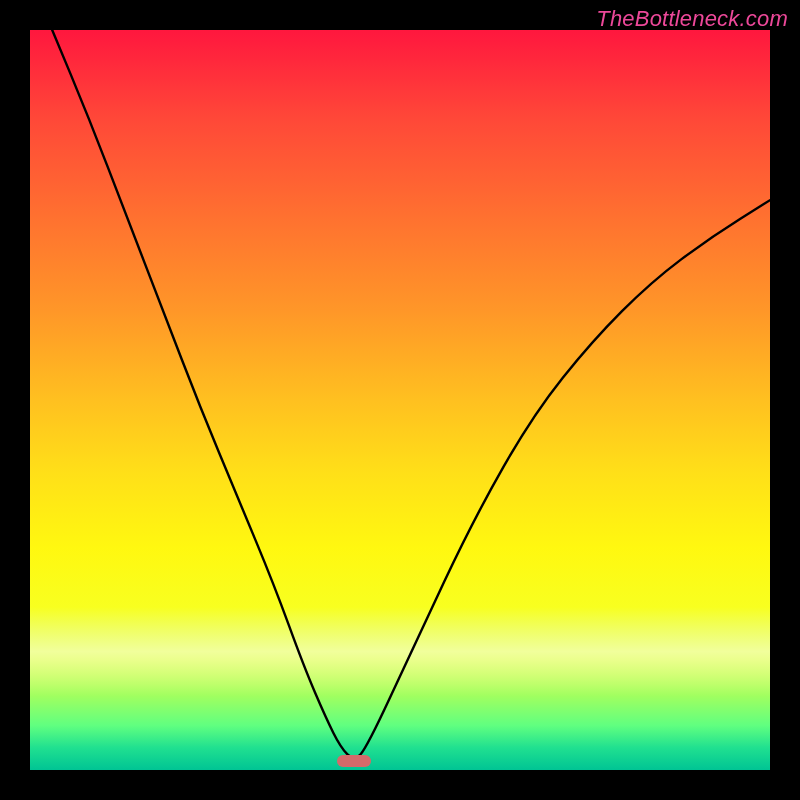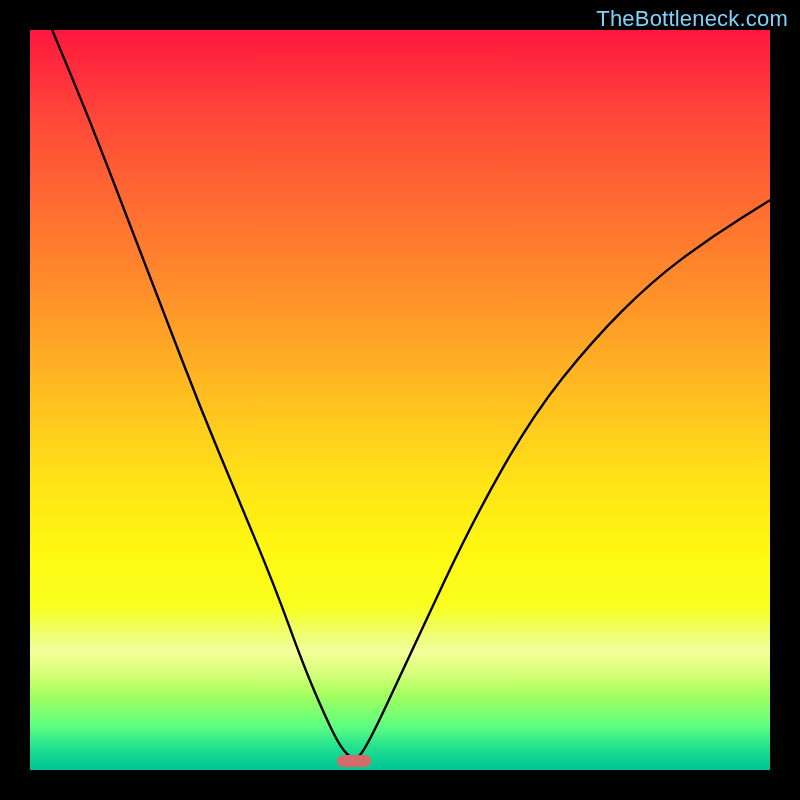--- a/index.html
+++ b/index.html
@@ -49,24 +49,25 @@
       to bottom,
       rgba(255,255,230,0.0) 0%,
       rgba(255,255,220,0.6) 50%,
       rgba(255,255,230,0.0) 100%
     );
   }
   .watermark {
     position: absolute;
     top: 6px;
     right: 12px;
-    color: #7dd3fc;
+    color: #ec4899;
     font-size: 22px;
     font-weight: 500;
     letter-spacing: 0.2px;
+    font-style: italic;
   }
   svg.curve {
     position: absolute;
     inset: 0;
     width: 100%;
     height: 100%;
   }
   .marker {
     position: absolute;
     width: 34px;

